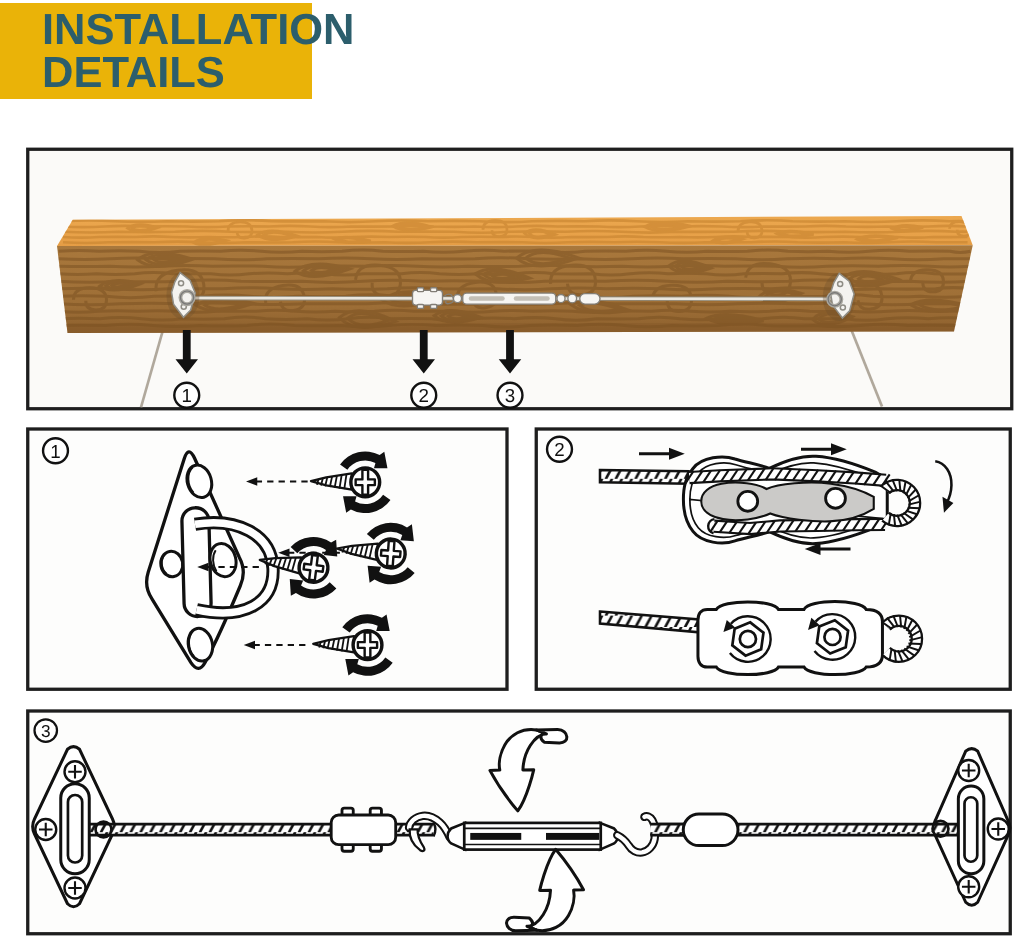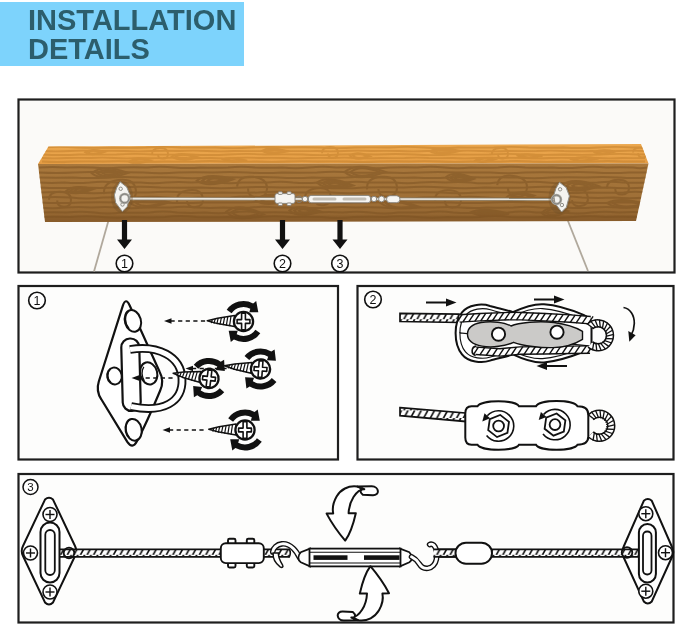--- a/index.html
+++ b/index.html
@@ -1,17 +1,17 @@
 <!DOCTYPE html>
 <html><head>
 <meta charset="utf-8">
 <style>
   html,body { margin:0; padding:0; background:#ffffff; width:679px; height:629px; overflow:hidden; }
   * { box-sizing:border-box; }
-  .hdr { position:absolute; left:0; top:2px; width:244px; height:64px; background:#7dd3fc; }
+  .hdr { position:absolute; left:0; top:2px; width:208px; height:64px; background:#eab308; }
   .hdr h1 { margin:0; padding:4px 0 0 28px; font-family:"Liberation Sans",sans-serif; font-weight:bold;
             font-size:29px; line-height:28.6px; color:#2c5e6c; }
   svg { position:absolute; left:0; top:0; }
 </style>
 </head>
 <body>
 <div class="hdr">
     <h1>INSTALLATION<br>DETAILS</h1>
   </div>
 <svg width="679" height="629" viewBox="0 0 679 629" xmlns="http://www.w3.org/2000/svg">

